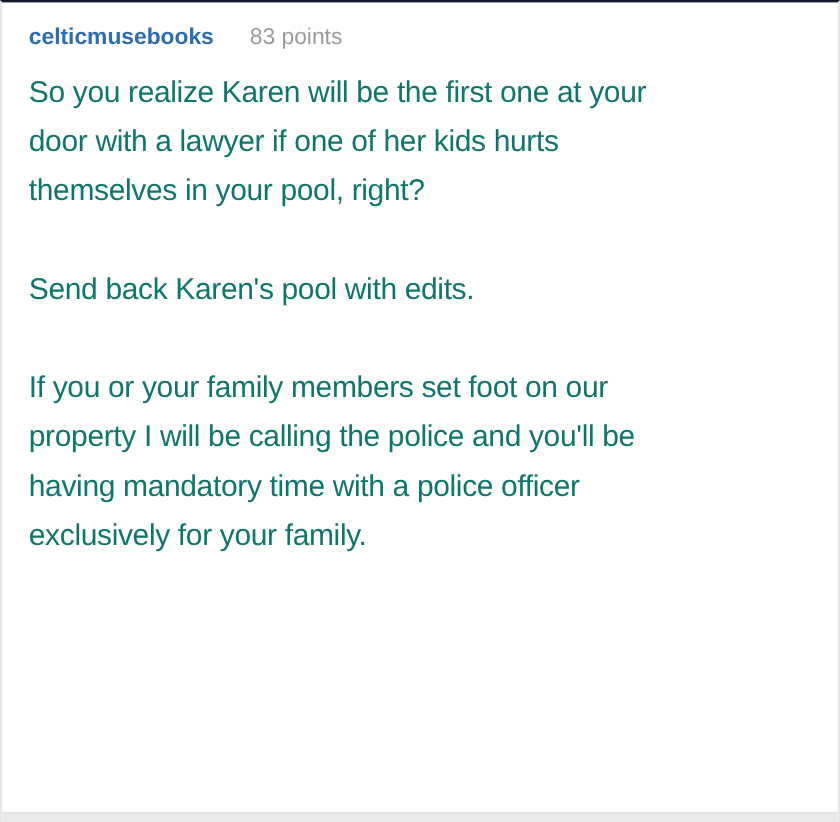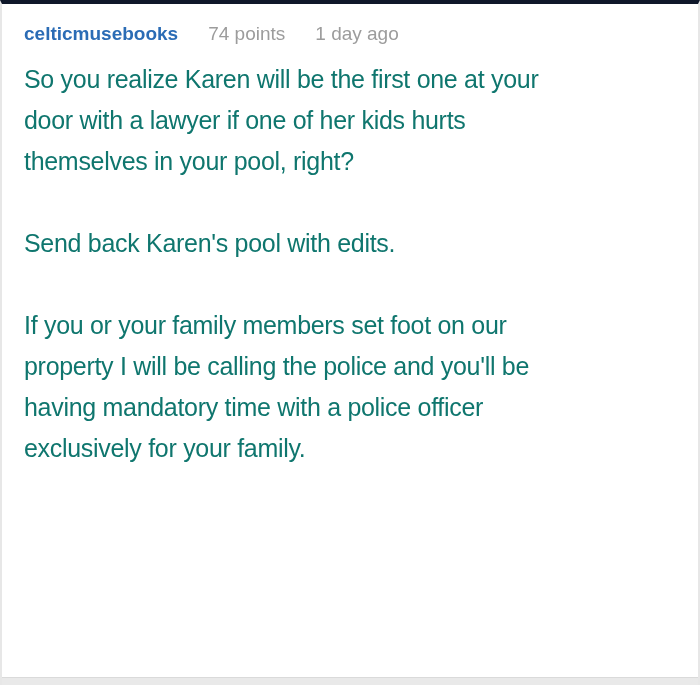--- a/index.html
+++ b/index.html
@@ -9,21 +9,21 @@
     font-family: "Liberation Sans", sans-serif;
   }
   .card {
     position: relative;
     width: 700px;
     height: 685px;
     box-sizing: border-box;
     background: #ffffff;
     border-left: 2px solid #e7e7e7;
     border-right: 2px solid #e7e7e7;
-    border-top: 4px solid #0f172a;
+    border-top: 2px solid #0f172a;
     overflow: hidden;
   }
   .comment-header {
     display: flex;
     align-items: baseline;
     gap: 30px;
     padding: 18px 22px 0 22px;
     font-size: 19px;
     line-height: 24px;
   }
@@ -62,22 +62,21 @@
     border-top: 1px solid #dadada;
   }
 </style>
 </head>
 <body>
 
 <div class="card">
 
   <div class="comment-header">
     <span class="username">celticmusebooks</span>
-    <span class="meta">74 points</span>
-    <span class="meta">1 day ago</span>
+    <span class="meta">83 points</span>
   </div>
 
   <div class="comment-body">
     <p>So you realize Karen will be the first one at your
 door with a lawyer if one of her kids hurts
 themselves in your pool, right?</p>
     <p>Send back Karen's pool with edits.</p>
     <p>If you or your family members set foot on our
 property I will be calling the police and you'll be
 having mandatory time with a police officer

